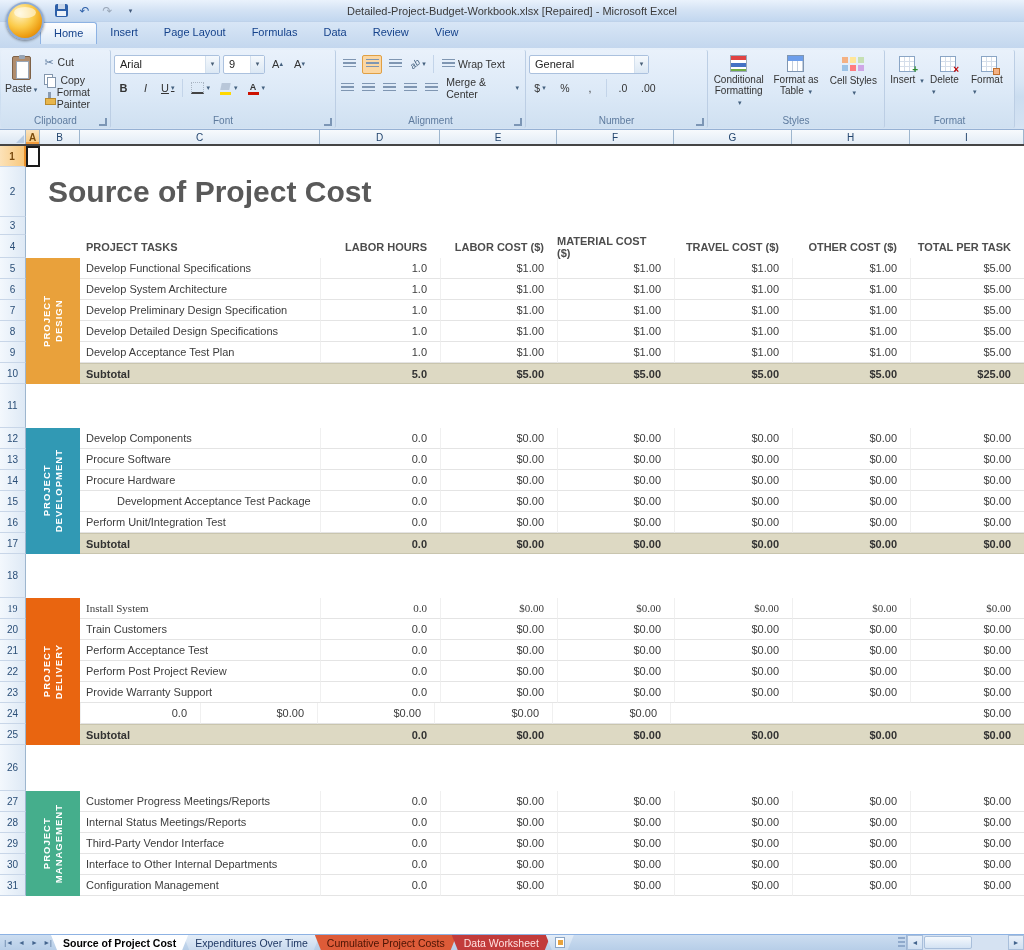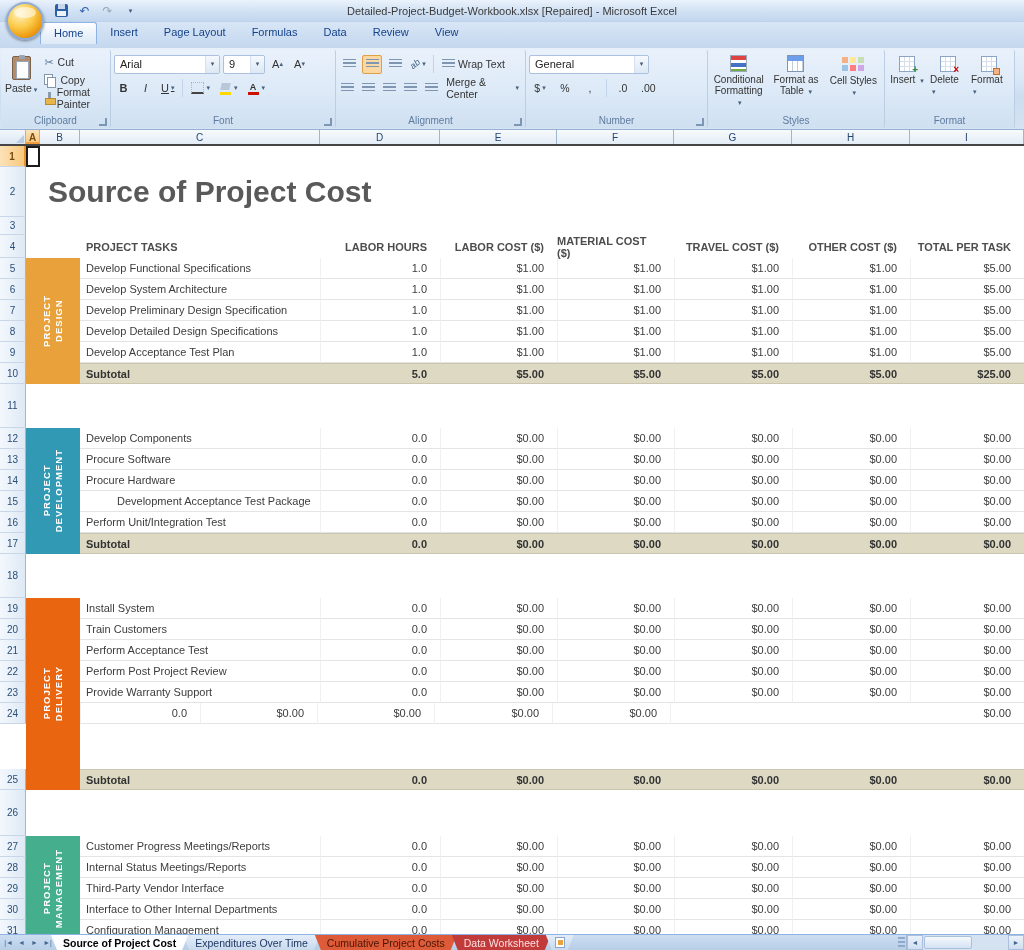--- a/index.html
+++ b/index.html
@@ -575,21 +575,21 @@
         <div class="band" style="background: rgb(49, 153, 180);">
           <div class="bandtext">PROJECT
 DEVELOPMENT</div>
         </div>
       </div>
       <div class="srow blankrow" style="height: 44px;">
         <div class="rn">18</div>
         <div class="fill"></div>
       </div>
       <div class="section">
-        <div class="srow taskrow" style="height: 21px;">
+        <div class="srow taskrow" style="height: 21px; font-family: Liberation Serif, serif;">
           <div class="rn">19</div>
           <div class="bandgap"></div>
           <div class="tc name" style="width: 240px;">Install System</div>
           <div class="tc num" style="width: 120px;">0.0</div>
           <div class="tc num" style="width: 117px;">$0.00</div>
           <div class="tc num" style="width: 117px;">$0.00</div>
           <div class="tc num" style="width: 118px;">$0.00</div>
           <div class="tc num" style="width: 118px;">$0.00</div>
           <div class="tc num" style="flex: 1 1 0%;">$0.00</div>
         </div>
@@ -640,21 +640,21 @@
         <div class="srow taskrow" style="height: 21px;">
           <div class="rn">24</div>
           <div class="bandgap"></div>
           <div class="tc num" style="width: 120px;">0.0</div>
           <div class="tc num" style="width: 117px;">$0.00</div>
           <div class="tc num" style="width: 117px;">$0.00</div>
           <div class="tc num" style="width: 118px;">$0.00</div>
           <div class="tc num" style="width: 118px;">$0.00</div>
           <div class="tc num" style="flex: 1 1 0%;">$0.00</div>
         </div>
-        <div class="srow subrow" style="height: 21px; margin-top: 45px;">
+        <div class="srow subrow" style="height: 21px;">
           <div class="rn">25</div>
           <div class="bandgap"></div>
           <div class="tc name" style="width: 240px;">Subtotal</div>
           <div class="tc num" style="width: 120px;">0.0</div>
           <div class="tc num" style="width: 117px;">$0.00</div>
           <div class="tc num" style="width: 117px;">$0.00</div>
           <div class="tc num" style="width: 118px;">$0.00</div>
           <div class="tc num" style="width: 118px;">$0.00</div>
           <div class="tc num" style="flex: 1 1 0%;">$0.00</div>
         </div>

